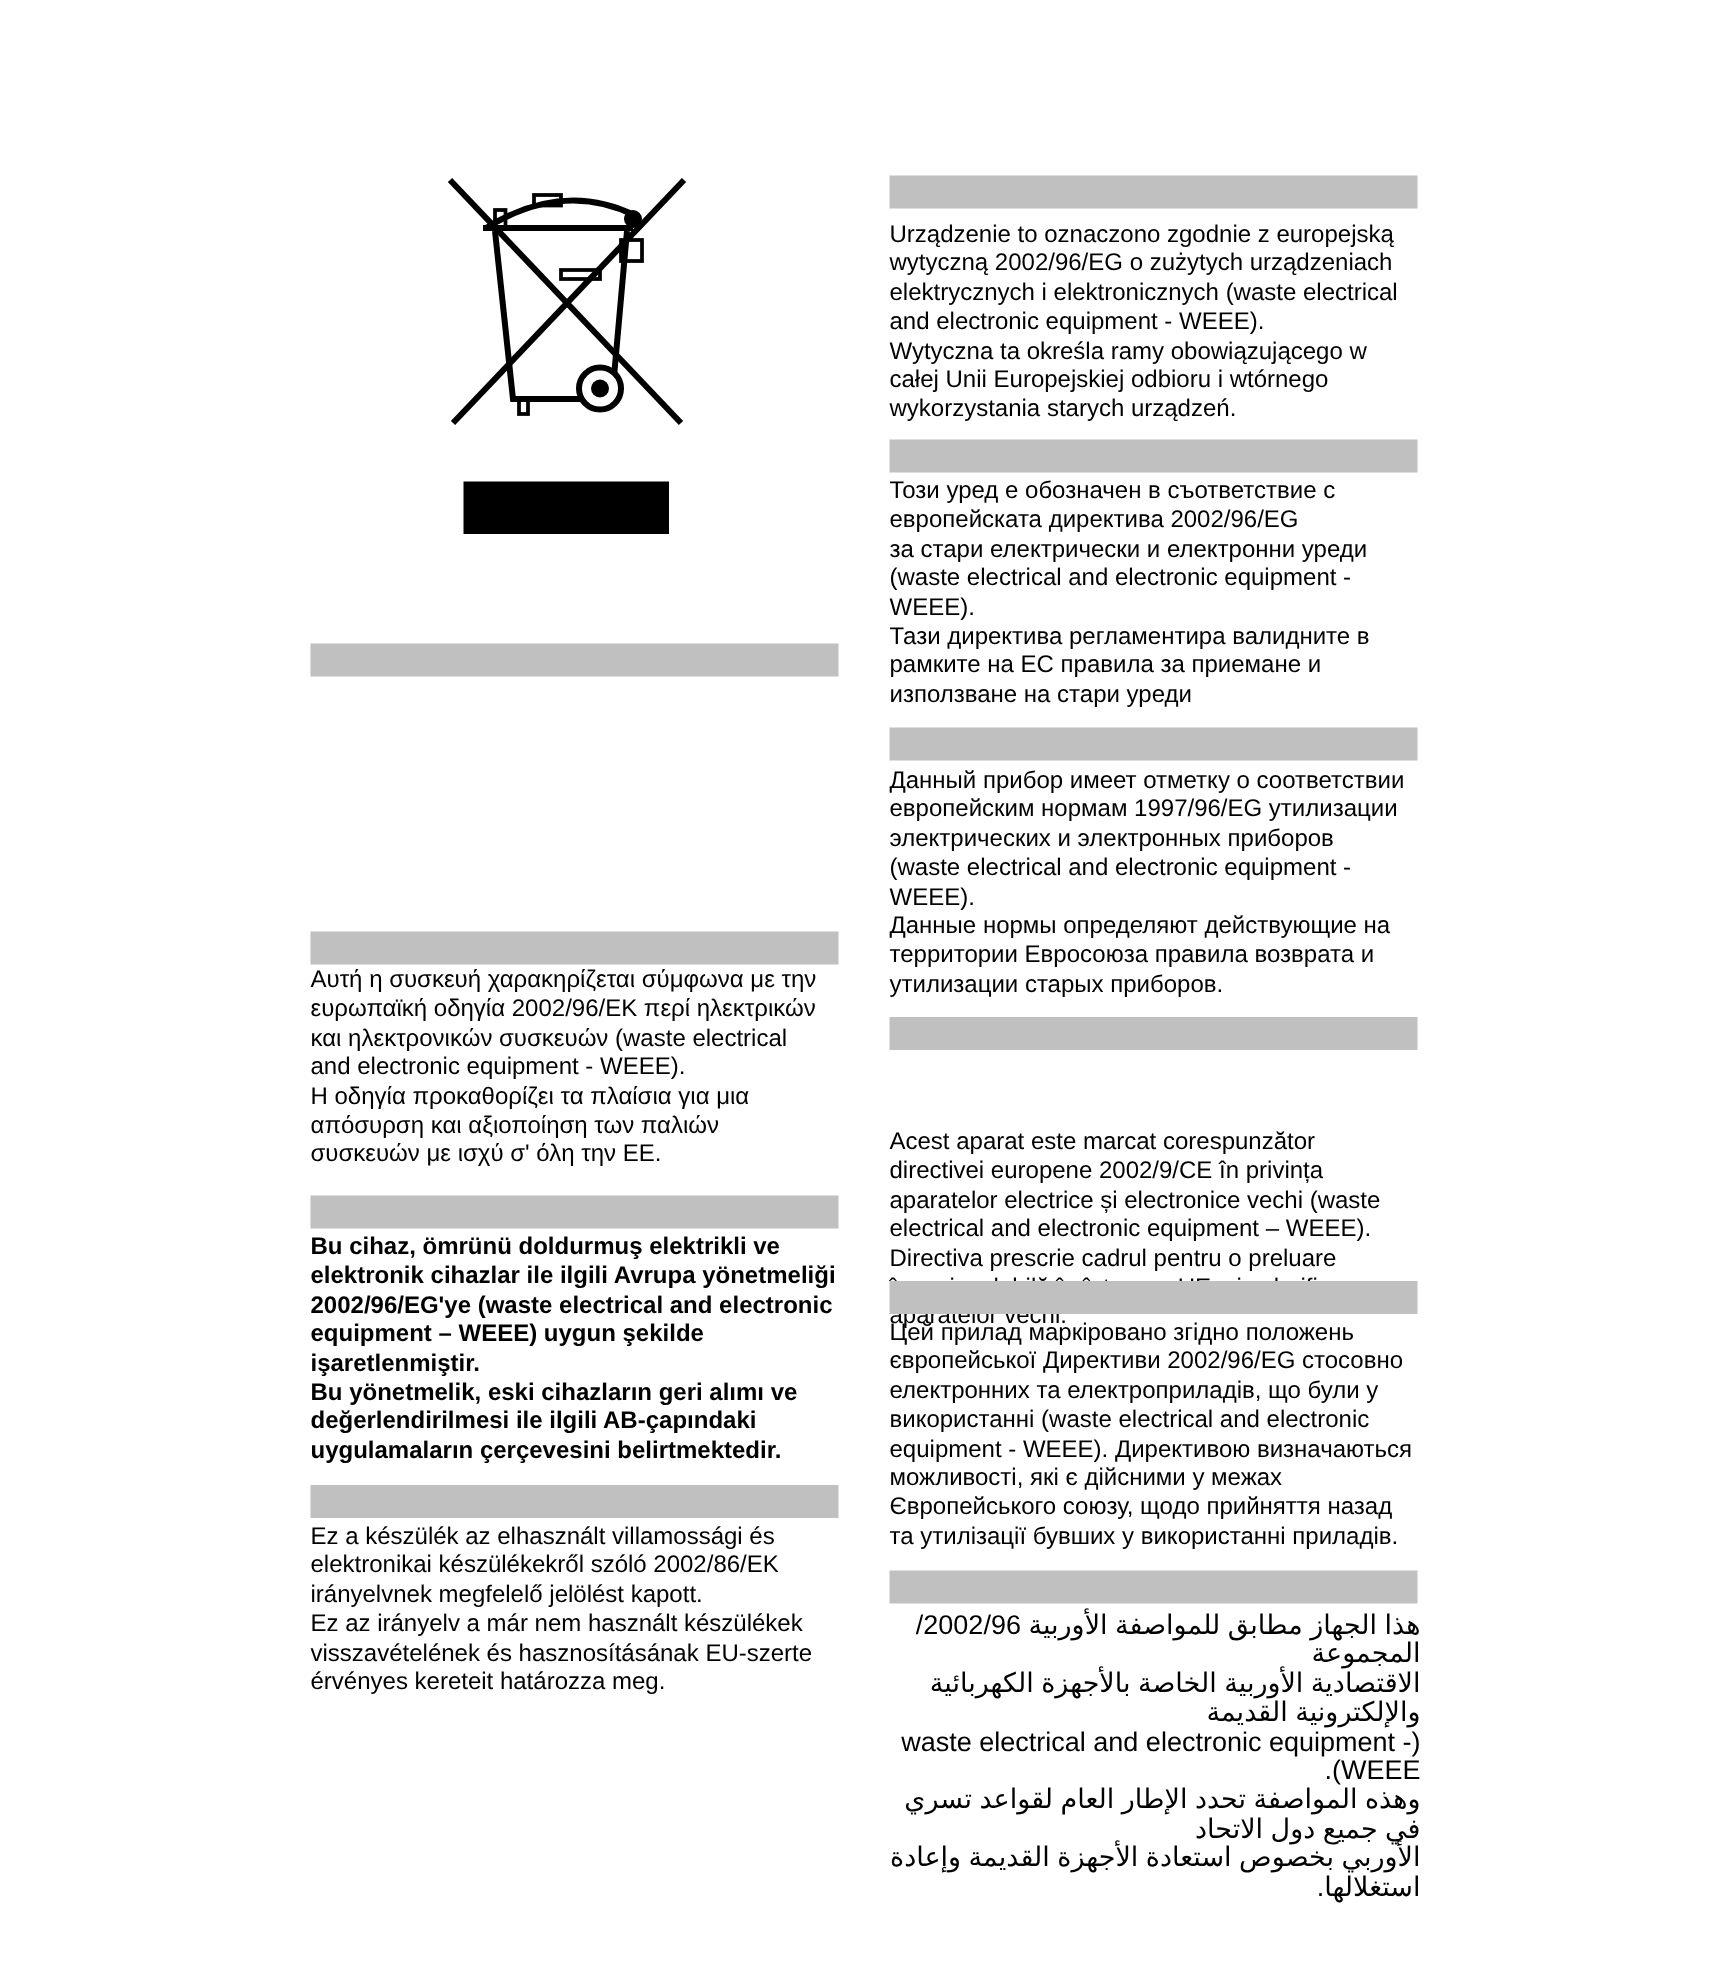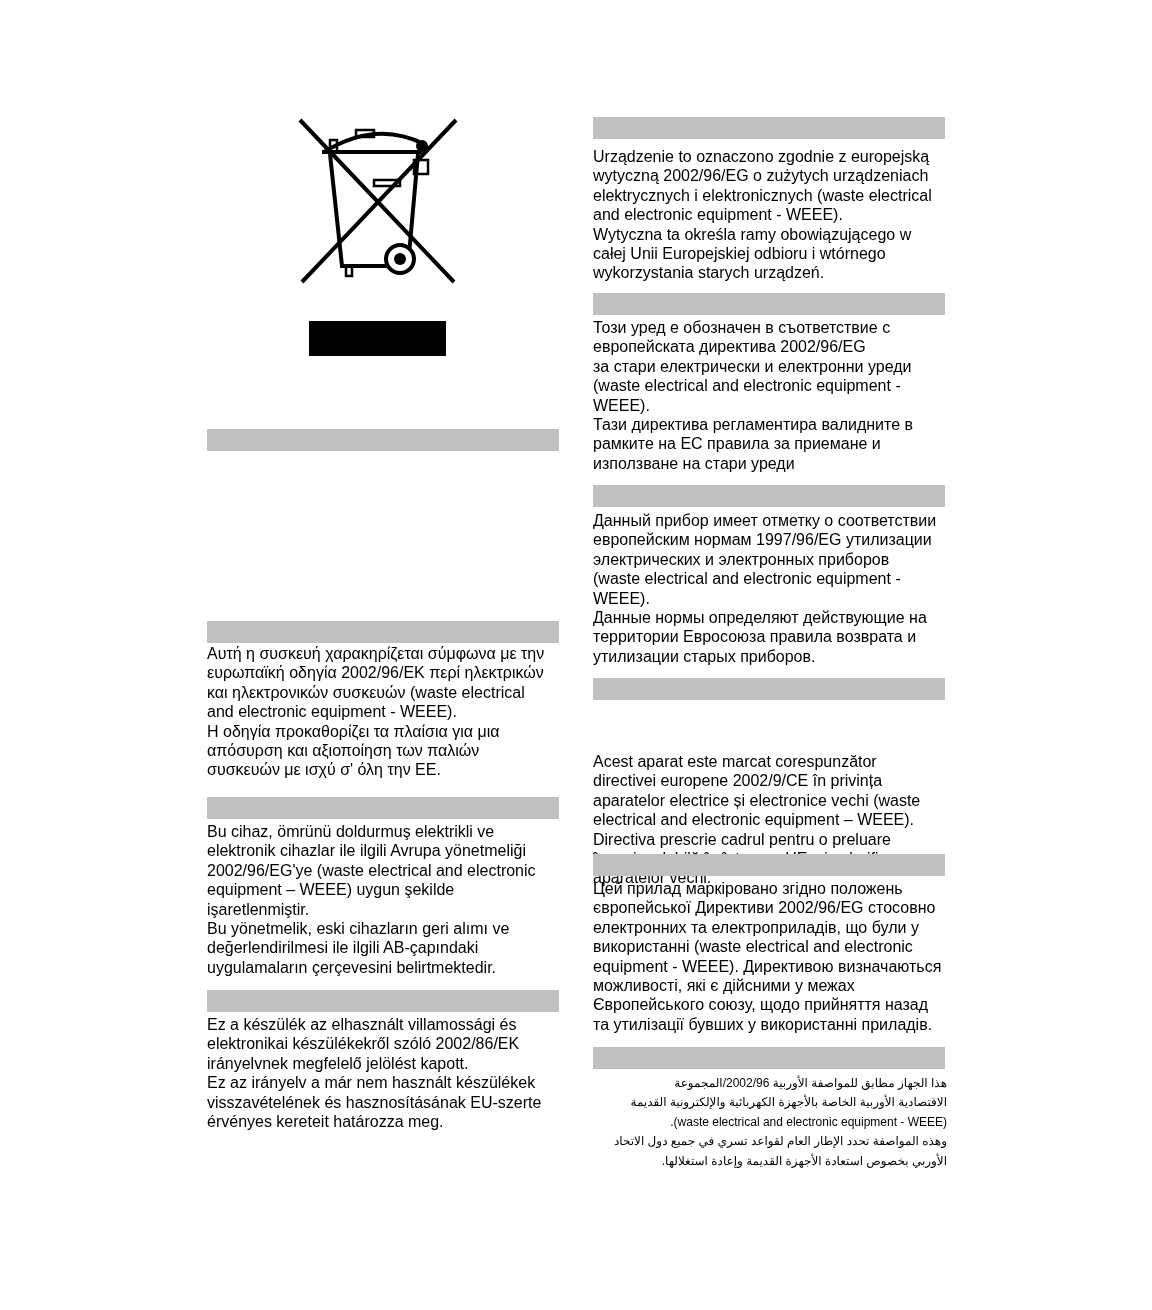--- a/index.html
+++ b/index.html
@@ -6,21 +6,21 @@
   body { width:1152px; height:1310px; position:relative; overflow:hidden;
          font-family:"Liberation Sans", sans-serif; color:#000; }
   .logo { position:absolute; left:296px; top:116px; width:164px; height:170px; }
   .blackbox { position:absolute; left:309px; top:321px; width:137px; height:35px; background:#000; }
   .bar { position:absolute; height:22px; background:#c0c0c0; }
   .left-bar { left:207px; width:352px; }
   .right-bar { left:593px; width:352px; }
   .text { position:absolute; font-size:16px; line-height:19.4px; white-space:pre-line; }
   .left-text { left:207px; width:360px; }
   .right-text { left:593px; width:360px; }
-  .rtl { direction:rtl; text-align:right; left:585px; width:362px; font-size:12px; line-height:19.4px; }
+  .rtl { direction:rtl; text-align:right; left:585px; width:362px; font-size:18px; line-height:19.4px; }
 </style>
 </head>
 <body>
 
 <svg class="logo" viewBox="0 0 164 170" xmlns="http://www.w3.org/2000/svg">
   <g fill="none" stroke="#000" stroke-width="4">
 
     <path d="M28 36 Q80 4 128 28"></path>
     <rect x="60" y="14" width="18" height="7" stroke-width="2.5"></rect>
     <rect x="34" y="24" width="7" height="12" stroke-width="2.5"></rect>
@@ -52,21 +52,21 @@
 <div class="bar left-bar" style="top:621px;"></div>
 <div class="text left-text" style="top:644px;">Αυτή η συσκευή χαρακηρίζεται σύμφωνα με την
 ευρωπαϊκή οδηγία 2002/96/ΕΚ περί ηλεκτρικών
 και ηλεκτρονικών συσκευών (waste electrical
 and electronic equipment - WEEE).
 Η οδηγία προκαθορίζει τα πλαίσια για μια
 απόσυρση  και αξιοποίηση των παλιών
 συσκευών με ισχύ σ' όλη την ΕΕ.</div>
 
 <div class="bar left-bar" style="top:797px;"></div>
-<div class="text left-text" style="top:822px;">Bu cihaz, ömrünü doldurmuş elektrikli ve
+<div class="text left-text" style="top:822px;font-weight:bold;">Bu cihaz, ömrünü doldurmuş elektrikli ve
 elektronik cihazlar ile ilgili Avrupa yönetmeliği
 2002/96/EG'ye (waste electrical and electronic
 equipment – WEEE) uygun şekilde
 işaretlenmiştir.
 Bu yönetmelik, eski cihazların geri alımı ve
 değerlendirilmesi ile ilgili AB-çapındaki
 uygulamaların çerçevesini belirtmektedir.</div>
 
 <div class="bar left-bar" style="top:990px;"></div>
 <div class="text left-text" style="top:1015px;">Ez a készülék az elhasznált villamossági és

